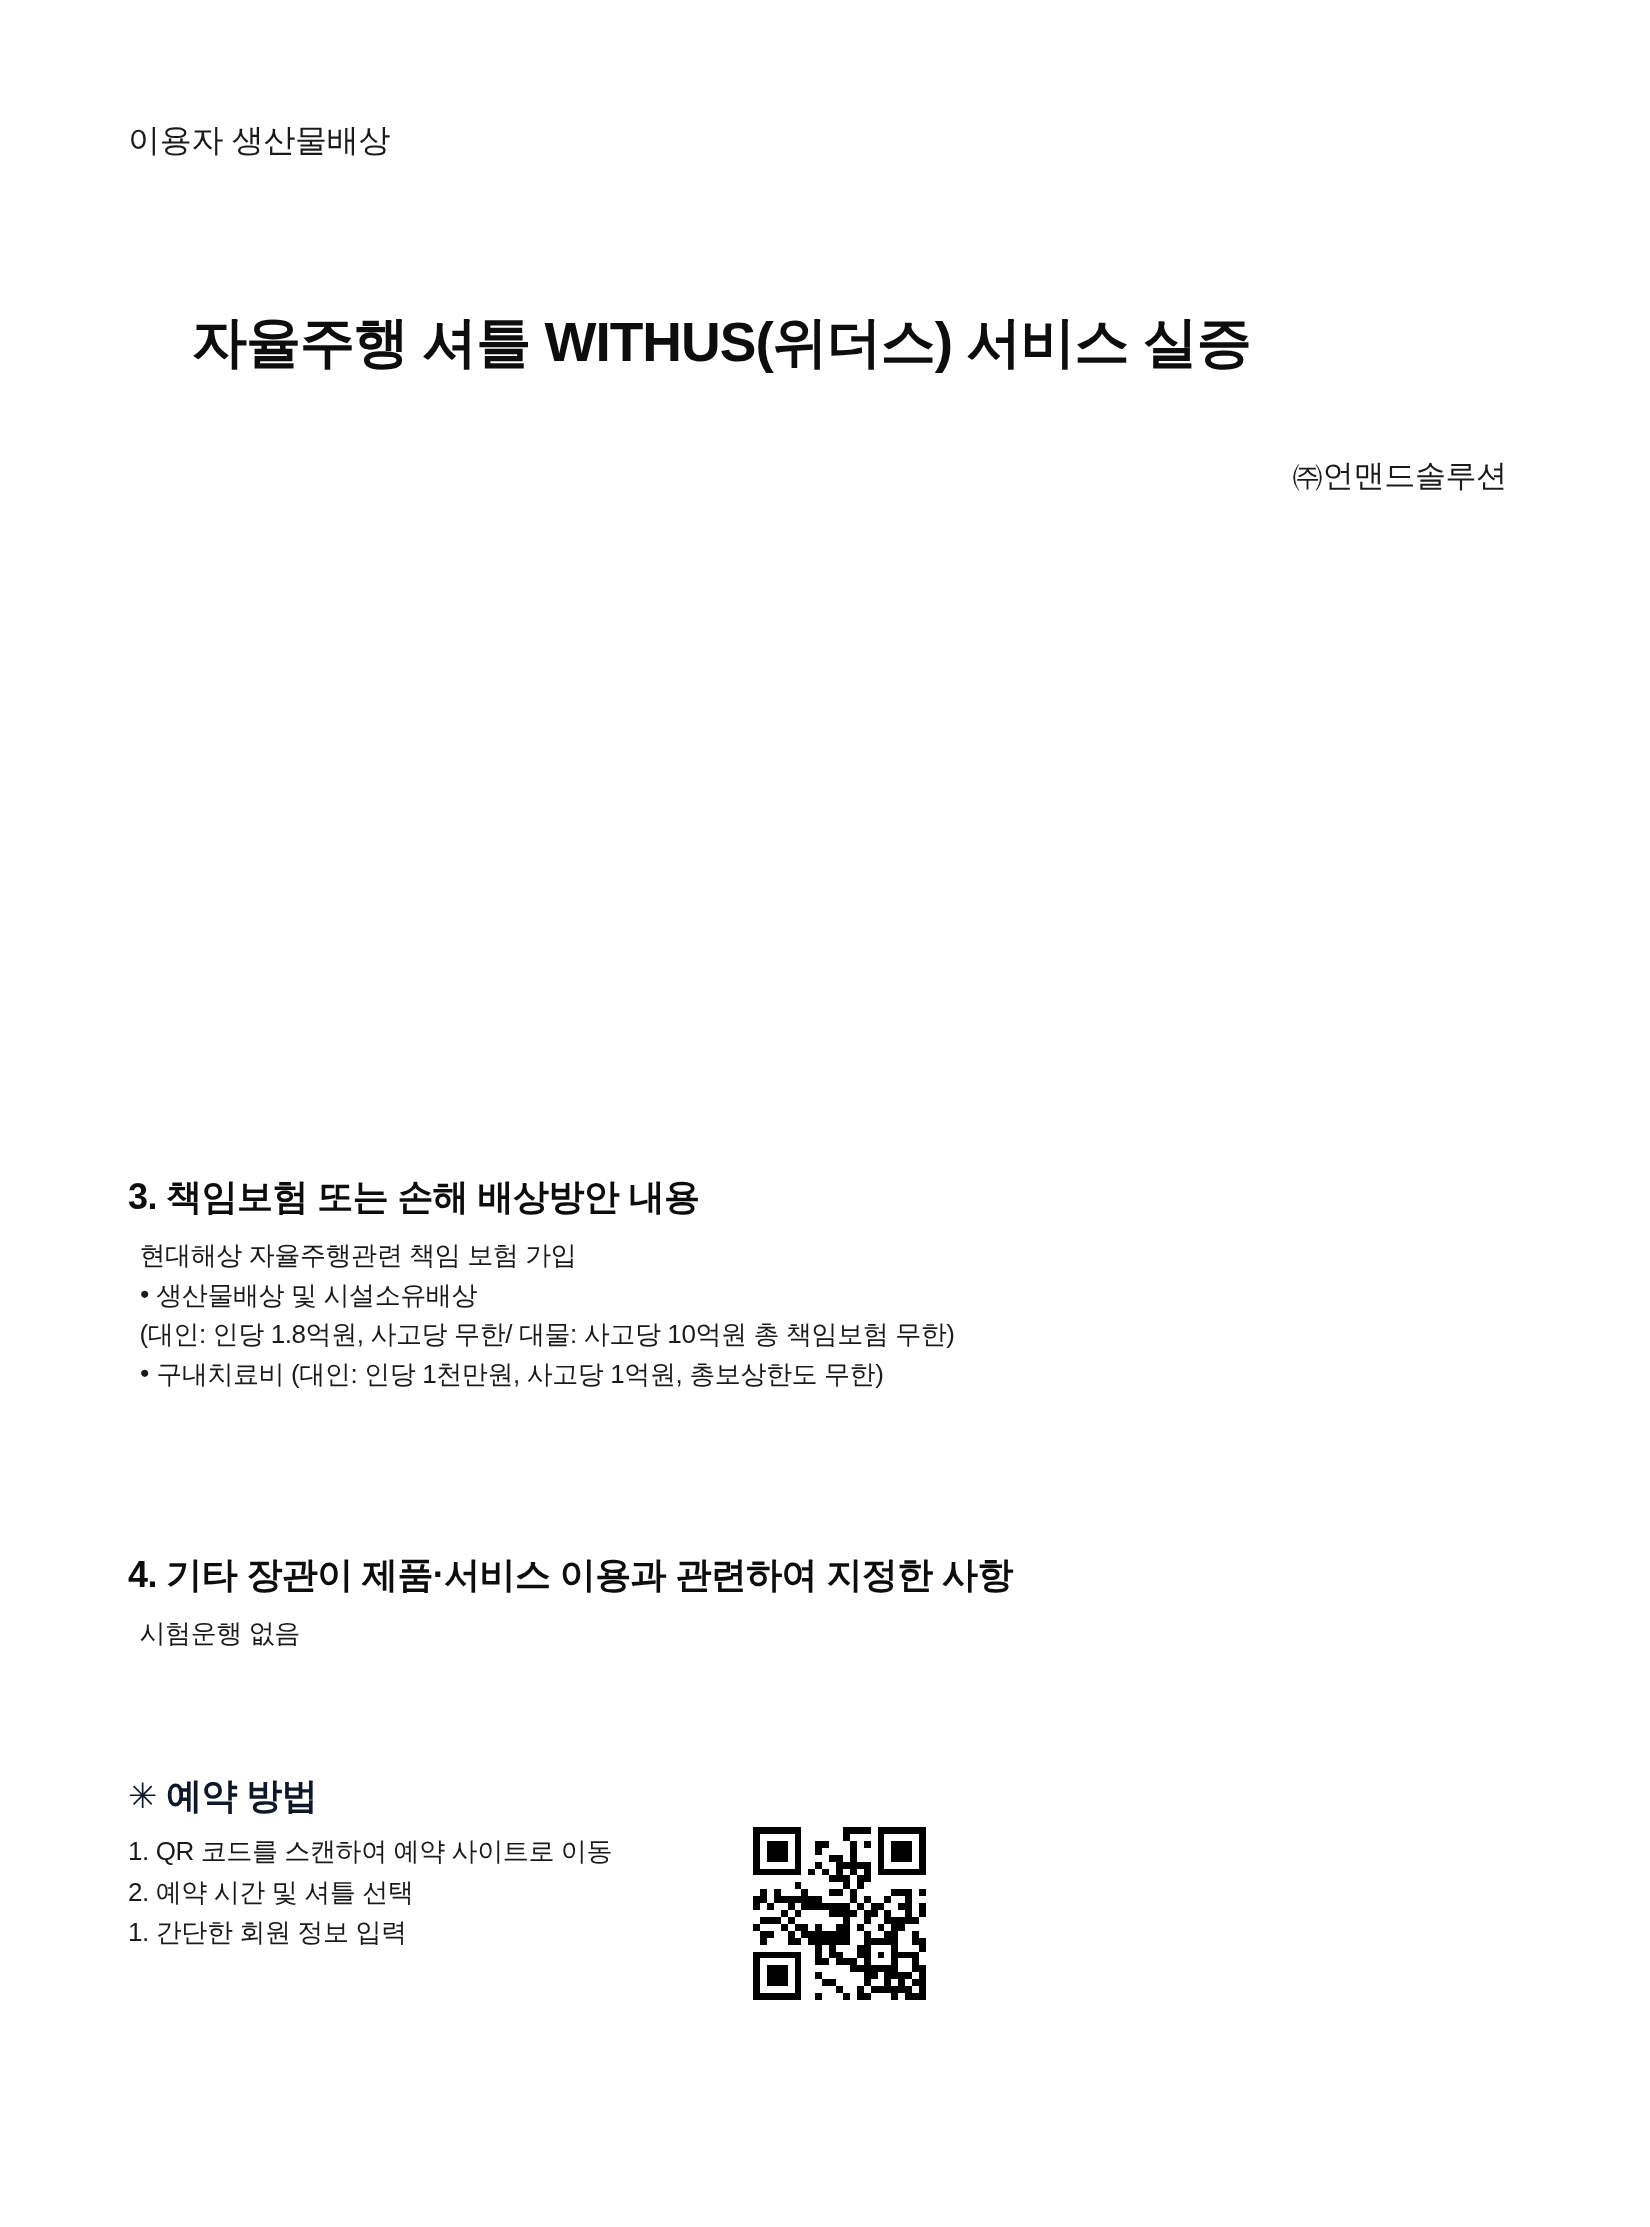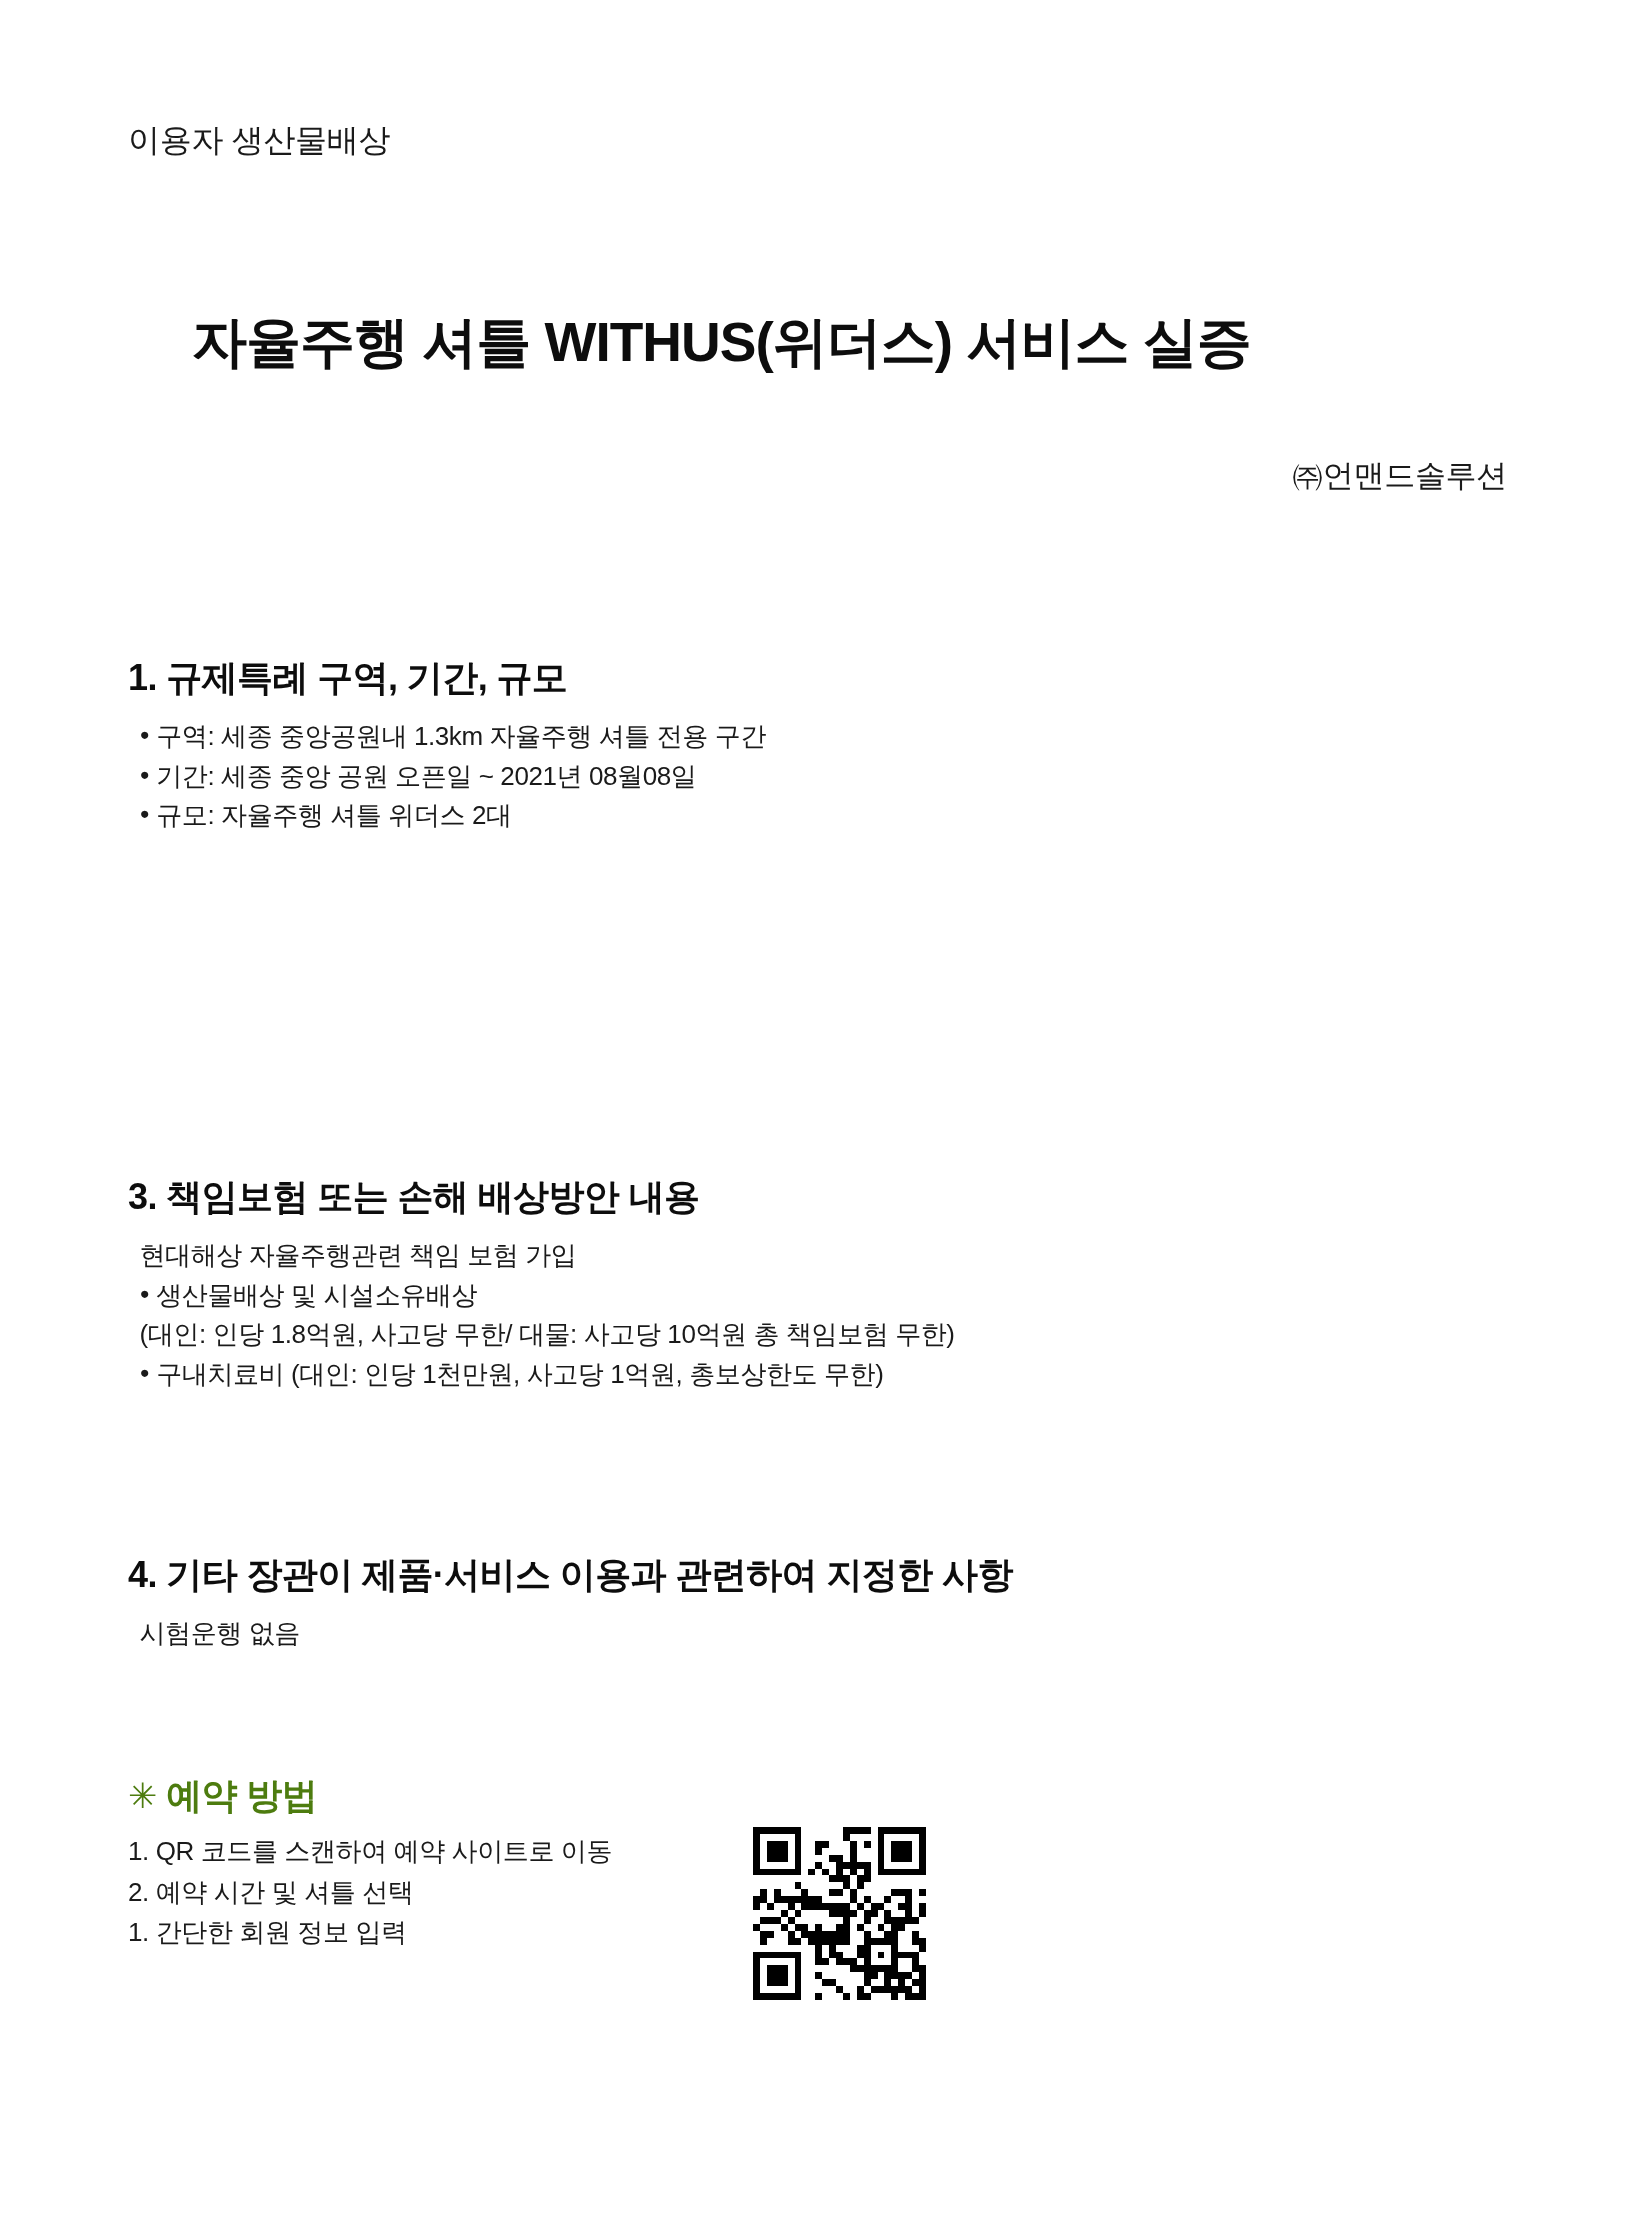--- a/index.html
+++ b/index.html
@@ -102,21 +102,21 @@
   #sec5 { top: 1772px; }
 
   #sec2 .line { font-size: 24px; letter-spacing: -0.5px; margin-left: -1.3px; }
   #sec3 .line, #sec3 .bullet-line { }
   #sec4 .line { padding-left: 11.5px; }
 
   .star-head {
     font-size: 36px;
     font-weight: 700;
     letter-spacing: -0.6px;
-    color: #4d7c0f;
+    color: #0f172a;
     margin: 0 0 10.3px 0;
     white-space: nowrap;
   }
   .star-head .star {
     font-size: 35px;
     font-weight: 400;
   }
   .howto {
     font-size: 26px;
     line-height: 1.55;
@@ -148,26 +148,20 @@
 <body>
 
 <div class="page">
 
   <div class="eyebrow">이용자 생산물배상</div>
 
   <h1 class="doc-title">자율주행 셔틀 WITHUS(위더스) 서비스 실증</h1>
 
   <div class="company">㈜언맨드솔루션</div>
 
-  <div class="section" id="sec1">
-    <div class="sec-head">1. 규제특례 구역, 기간, 규모</div>
-    <p class="bullet-line"><span class="dot">●</span><span>구역: 세종 중앙공원내 1.3km 자율주행 셔틀 전용 구간</span></p>
-    <p class="bullet-line"><span class="dot">●</span><span>기간: 세종 중앙 공원 오픈일 ~ 2021년 08월08일</span></p>
-    <p class="bullet-line"><span class="dot">●</span><span>규모: 자율주행 셔틀 위더스 2대</span></p>
-  </div>
 
 
   <div class="section" id="sec3">
     <div class="sec-head">3. 책임보험 또는 손해 배상방안 내용</div>
     <p class="line indent">현대해상 자율주행관련 책임 보험 가입</p>
     <p class="bullet-line"><span class="dot">●</span><span>생산물배상 및 시설소유배상</span></p>
     <p class="line indent">(대인: 인당 1.8억원, 사고당 무한/ 대물: 사고당 10억원 총 책임보험 무한)</p>
     <p class="bullet-line"><span class="dot">●</span><span>구내치료비 (대인: 인당 1천만원, 사고당 1억원, 총보상한도 무한)</span></p>
   </div>
 

